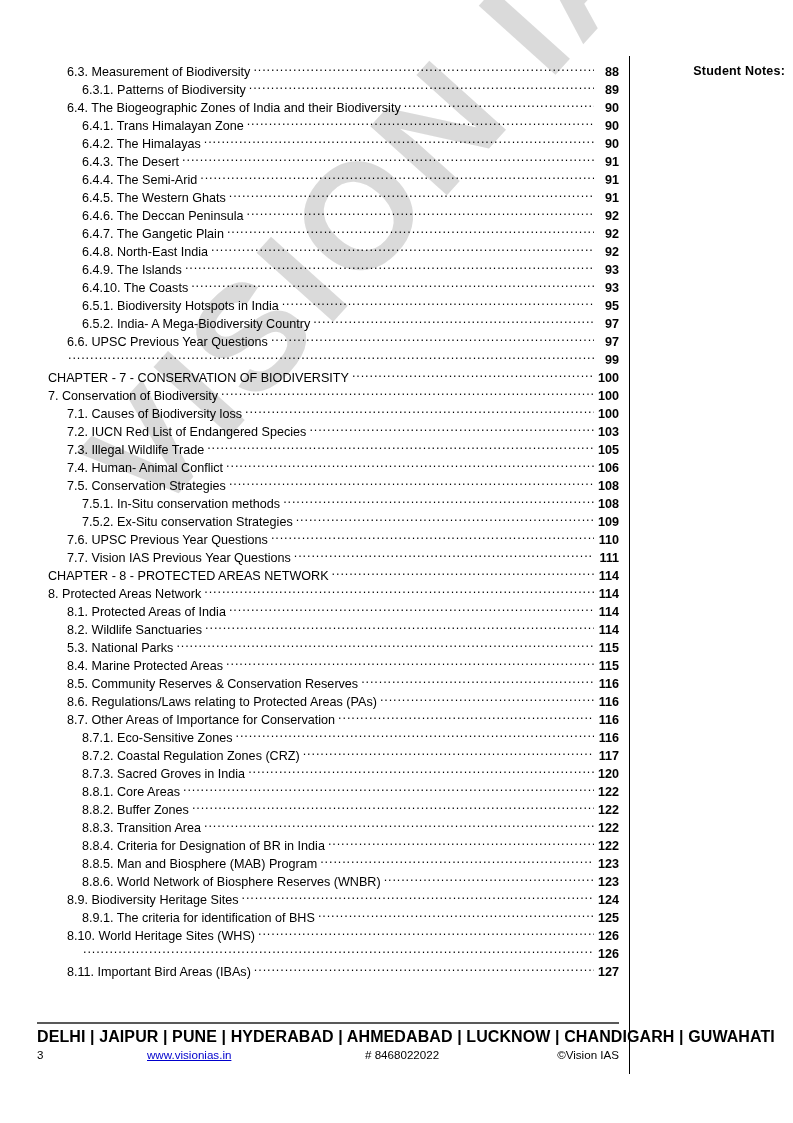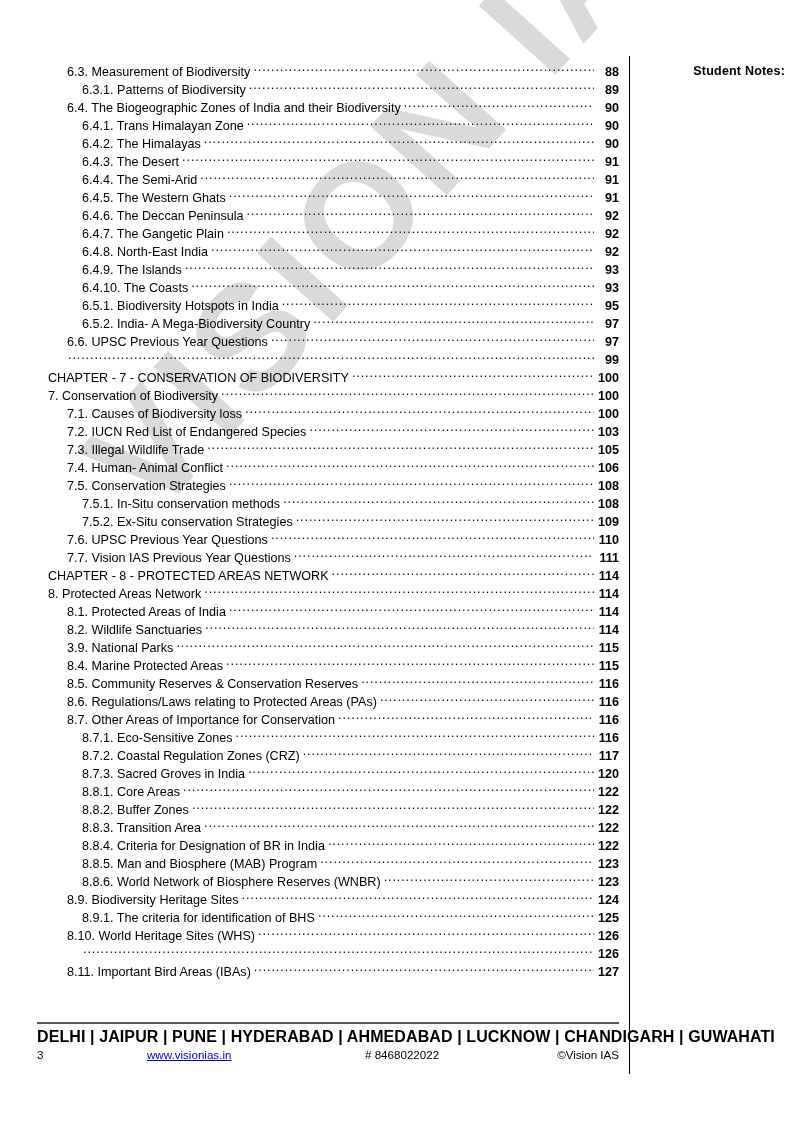--- a/index.html
+++ b/index.html
@@ -331,21 +331,21 @@
         <span class="toc-label">8.1. Protected Areas of India</span>
         <span class="toc-dots"></span>
         <span class="toc-page">114</span>
       </div>
       <div class="toc-row lvl-2 b-page">
         <span class="toc-label">8.2. Wildlife Sanctuaries</span>
         <span class="toc-dots"></span>
         <span class="toc-page">114</span>
       </div>
       <div class="toc-row lvl-2 b-page">
-        <span class="toc-label">3.9. National Parks</span>
+        <span class="toc-label">5.3. National Parks</span>
         <span class="toc-dots"></span>
         <span class="toc-page">115</span>
       </div>
       <div class="toc-row lvl-2 b-page">
         <span class="toc-label">8.4. Marine Protected Areas</span>
         <span class="toc-dots"></span>
         <span class="toc-page">115</span>
       </div>
       <div class="toc-row lvl-2 b-page">
         <span class="toc-label">8.5. Community Reserves &amp; Conservation Reserves</span>

